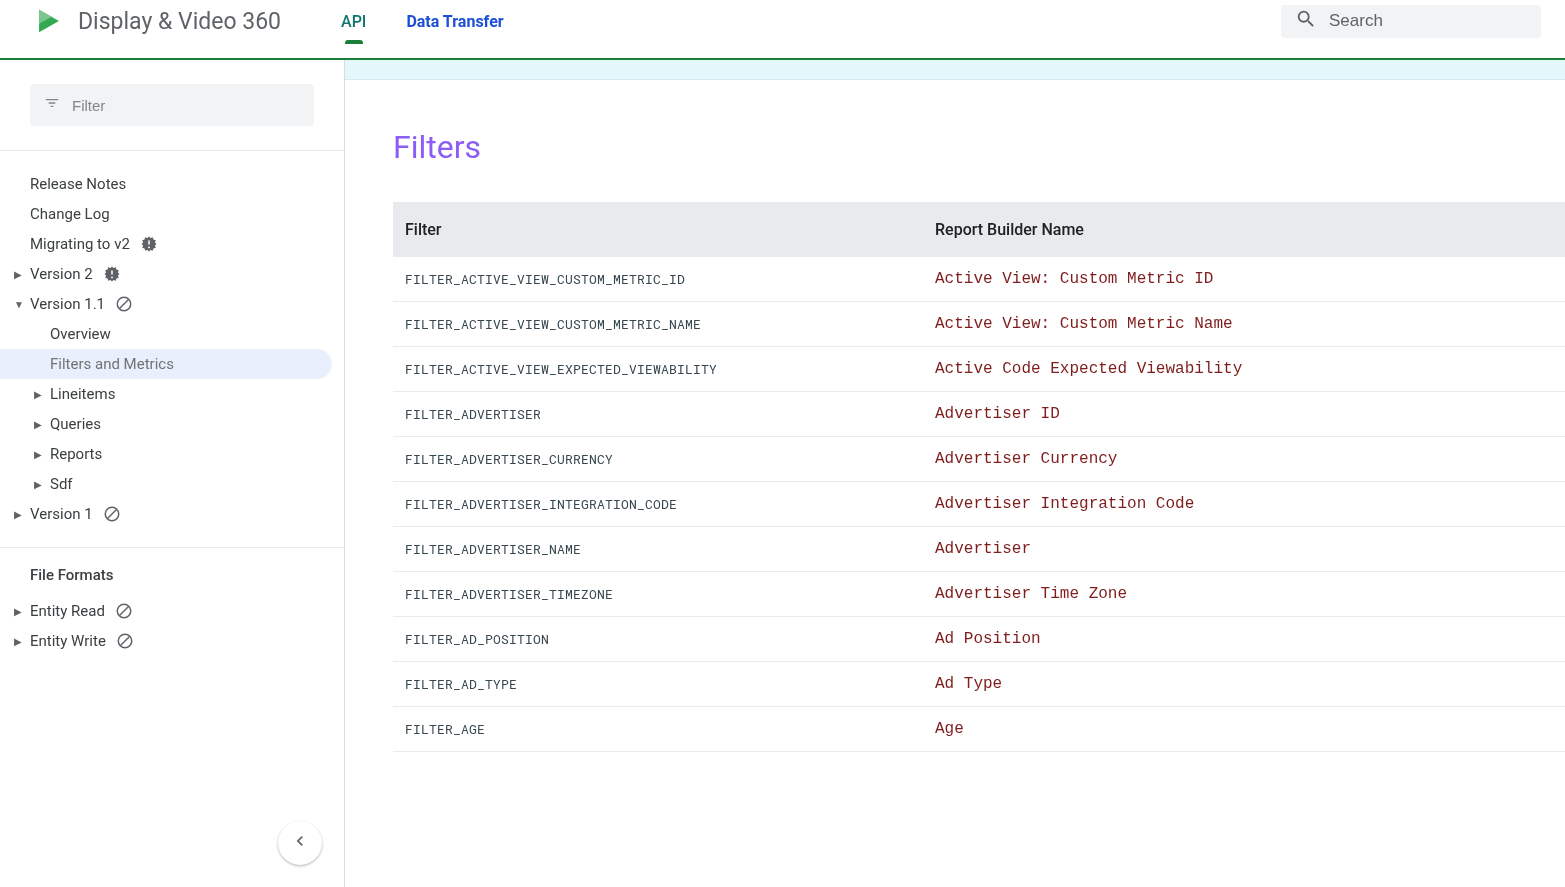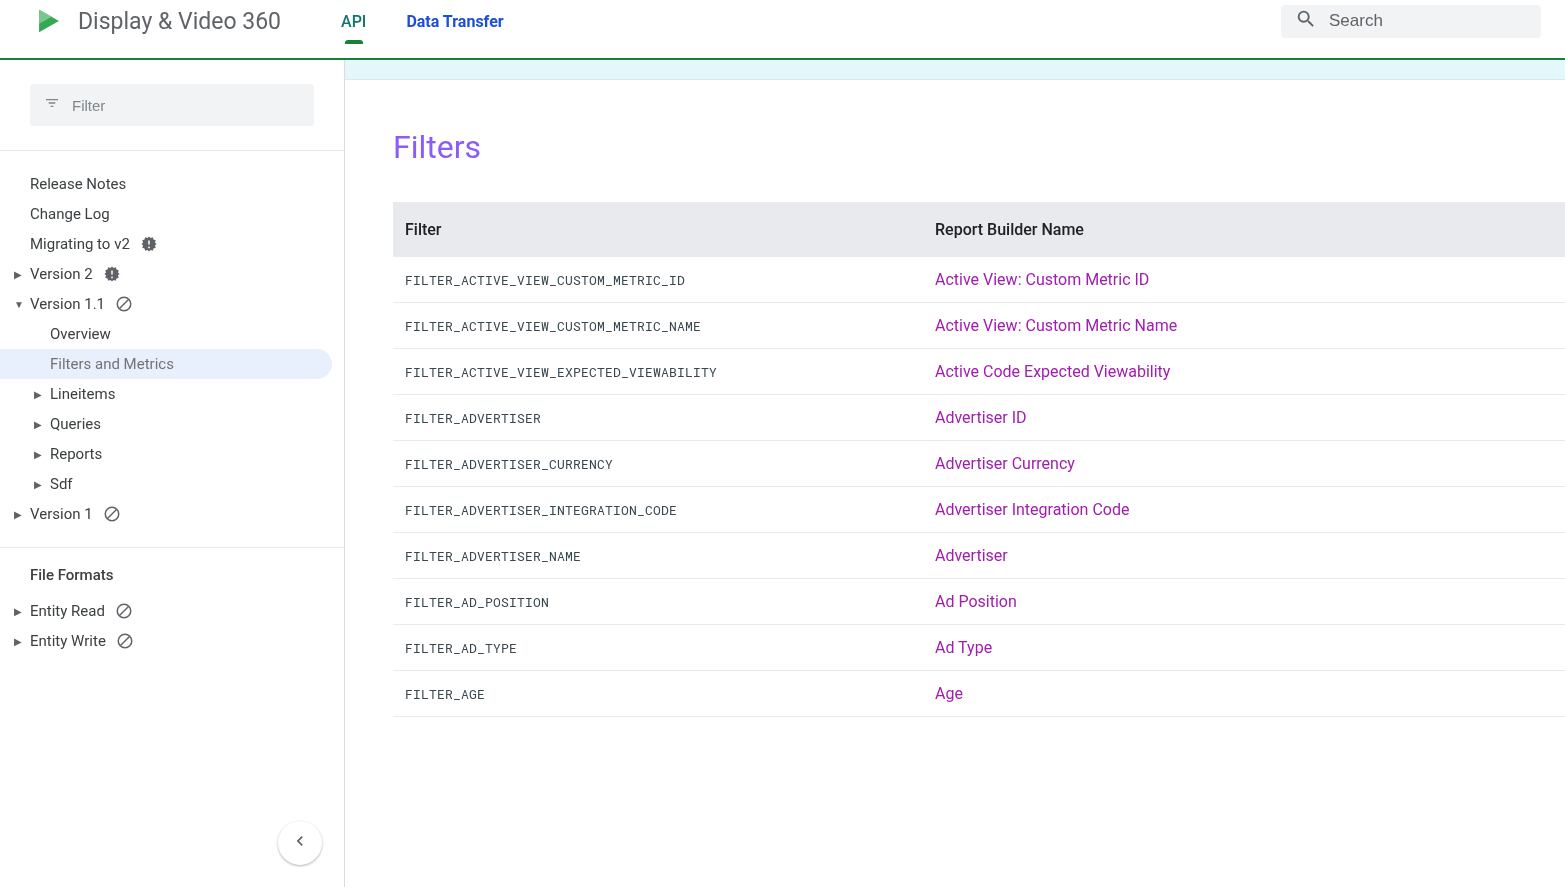--- a/index.html
+++ b/index.html
@@ -205,21 +205,22 @@
     text-align: left;
     padding: 18px 12px;
     font-weight: 500;
     color: #202124;
     font-size: 16px;
   }
   .filters-table tbody td {
     padding: 13px 12px;
     border-bottom: 1px solid #e8eaed;
     vertical-align: middle;
-    color:#a21caf;
+    color:#7f1d1d;
+    font-family:Liberation Mono, monospace;
   }
   .filters-table tbody td.code {
     font-family: "Roboto Mono", Menlo, Consolas, monospace;
     color: #37474f;
     font-size: 13px;
     letter-spacing: 0.2px;
     width: 530px;
   }
 </style>
 </head>
@@ -403,20 +404,24 @@
             </tr>
             <tr>
               <td class="code">FILTER_ADVERTISER_INTEGRATION_CODE</td>
               <td>Advertiser Integration Code</td>
             </tr>
             <tr>
               <td class="code">FILTER_ADVERTISER_NAME</td>
               <td>Advertiser</td>
             </tr>
             <tr>
+              <td class="code">FILTER_ADVERTISER_TIMEZONE</td>
+              <td>Advertiser Time Zone</td>
+            </tr>
+            <tr>
               <td class="code">FILTER_AD_POSITION</td>
               <td>Ad Position</td>
             </tr>
             <tr>
               <td class="code">FILTER_AD_TYPE</td>
               <td>Ad Type</td>
             </tr>
             <tr>
               <td class="code">FILTER_AGE</td>
               <td>Age</td>

